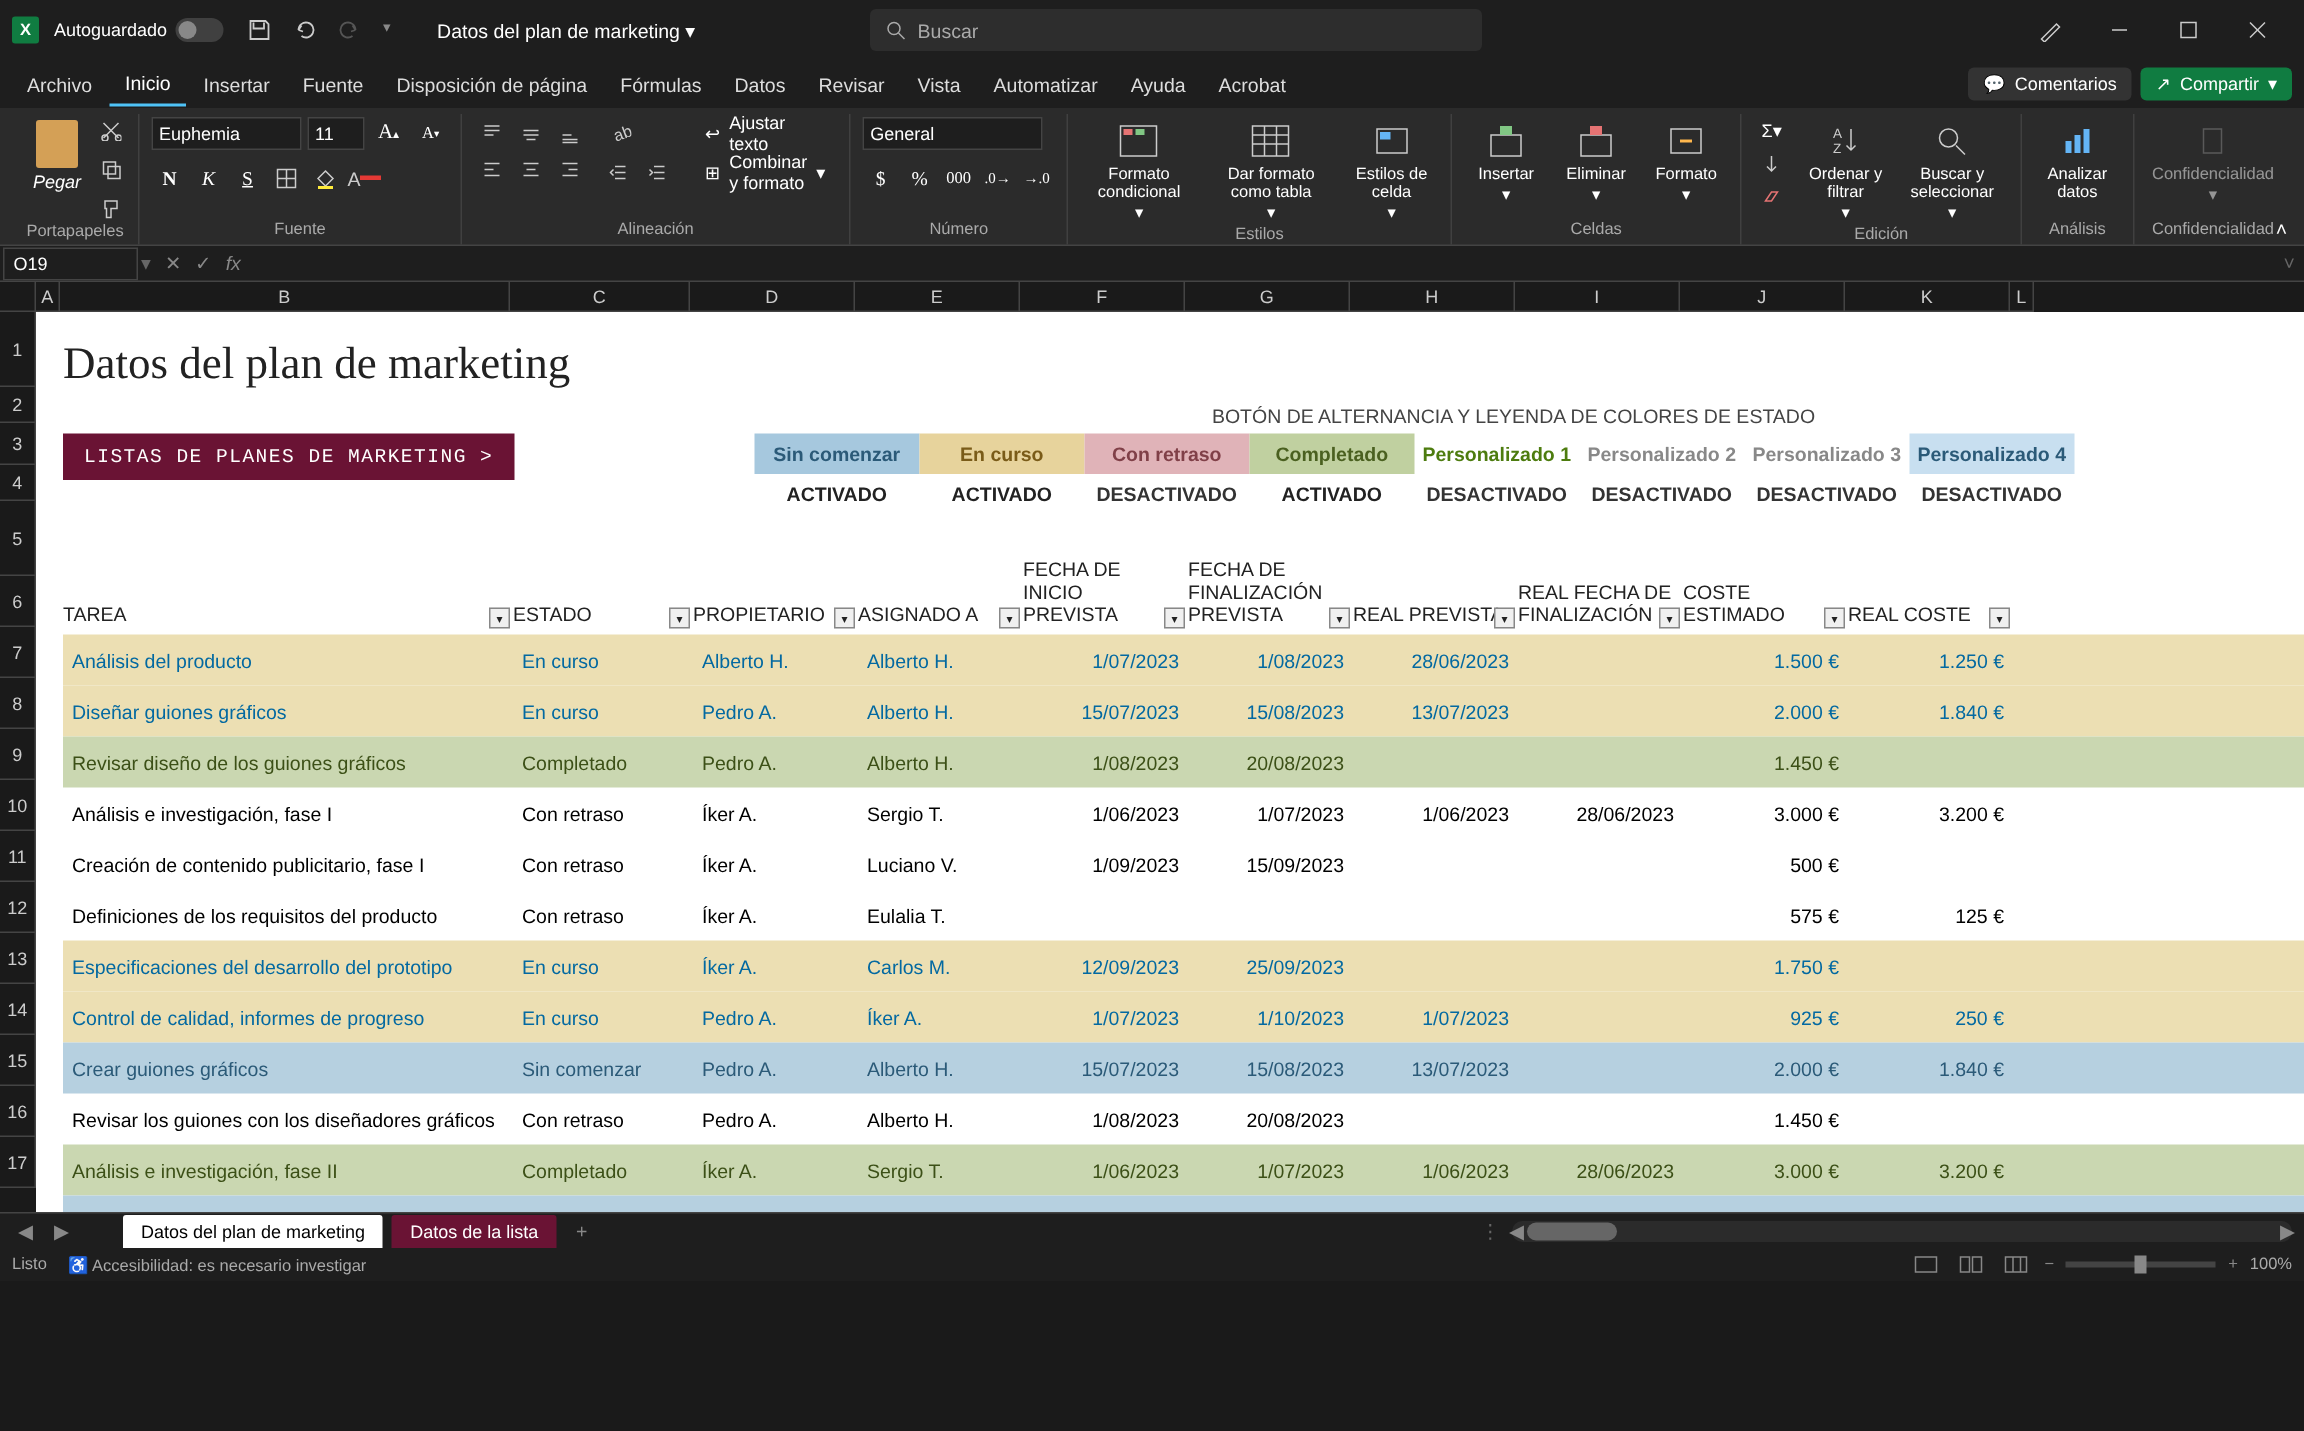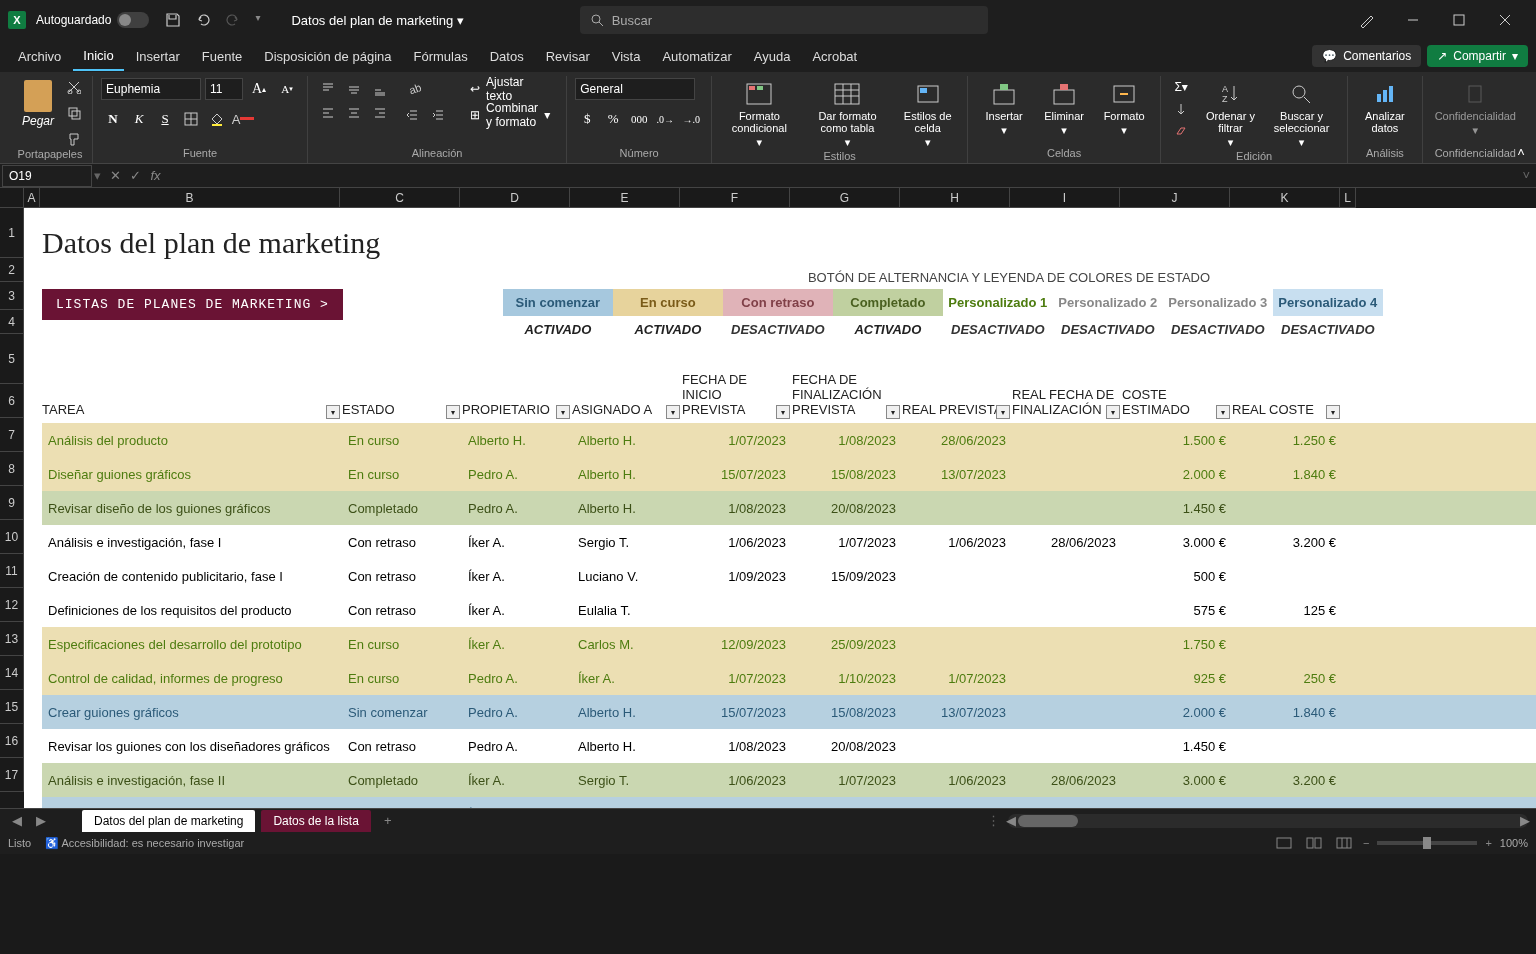--- a/index.html
+++ b/index.html
@@ -84,31 +84,31 @@
 .legend-row { display: flex; margin-top: 0; margin-left: 20px; }
 .legend-cell { width: 110px; text-align: center; font-size: 13px; padding: 6px 0; }
 .legend-head.c1 { background: #a6c8de; color: #2b5a78; font-weight: bold; }
 .legend-head.c2 { background: #e7d39c; color: #7a5b18; font-weight: bold; }
 .legend-head.c3 { background: #e0b3b8; color: #804048; font-weight: bold; }
 .legend-head.c4 { background: #c0d0a0; color: #4a6020; font-weight: bold; }
 .legend-head.c5 { color: #4d7c0f; font-weight: bold; }
 .legend-head.c6 { color: #888; font-weight: bold; }
 .legend-head.c7 { color: #888; font-weight: bold; }
 .legend-head.c8 { background: #c8dff0; color: #2b5a78; font-weight: bold; }
-.legend-state { font-weight: bold; color: #222; font-style: italic; }
+.legend-state { font-weight: bold; color: #222; }
 .legend-state.off { color: #333; }
 
 .data-table { margin-top: 30px; font-size: 13px; }
 .th-row { display: flex; font-weight: normal; color: #222; }
 .th { padding: 0 6px 6px 0; font-size: 13px; position: relative; }
 .filter-arrow { position: absolute; right: 2px; bottom: 4px; width: 14px; height: 14px; border: 1px solid #888; background: #f0f0f0; cursor: pointer; display: flex; align-items: center; justify-content: center; font-size: 8px; }
 
 .data-row { display: flex; height: 34px; align-items: center; }
 .cell { padding: 0 6px; font-size: 13px; overflow: hidden; text-overflow: ellipsis; white-space: nowrap; }
-.status-encurso { background: #ecdfb3; color: #4d7c0f; }
+.status-encurso { background: #ecdfb3; color: #0369a1; }
 .status-completado { background: #cad7b1; color: #3c5017; }
 .status-sincomenzar { background: #b6d0e0; color: #2b5a78; }
 .status-conretraso { }
 
 .num-cell { text-align: right; }
 
 
 .sheet-tabs-row { height: 24px; background: #1e1e1e; display: flex; align-items: center; padding: 0 8px; gap: 6px; border-top: 1px solid #444; }
 .nav-arrow { width: 18px; height: 18px; cursor: pointer; display: flex; align-items: center; justify-content: center; color: #888; }
 .sheet-tab { height: 22px; padding: 0 12px; display: flex; align-items: center; font-size: 12px; cursor: pointer; border-radius: 2px 2px 0 0; }

